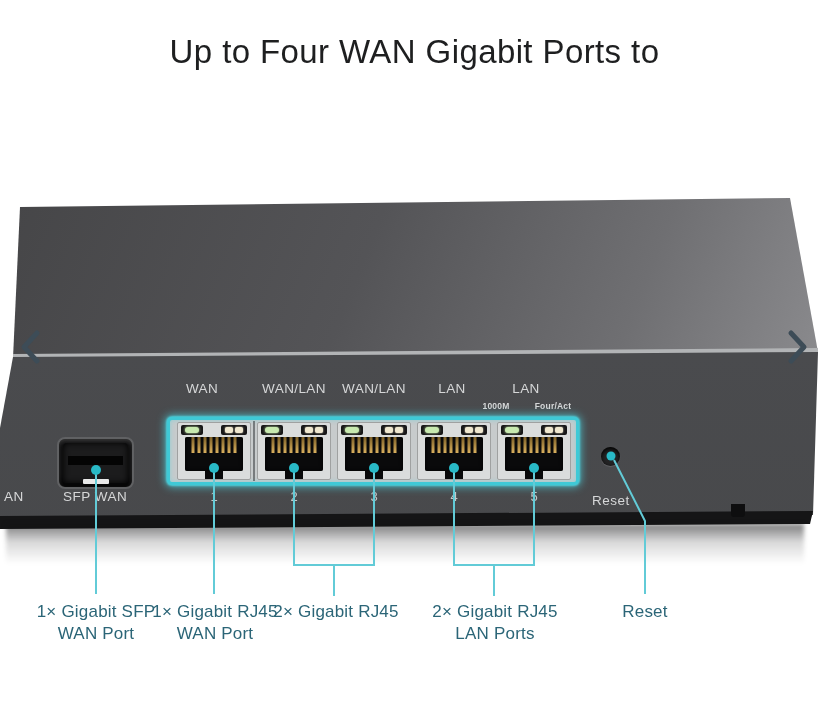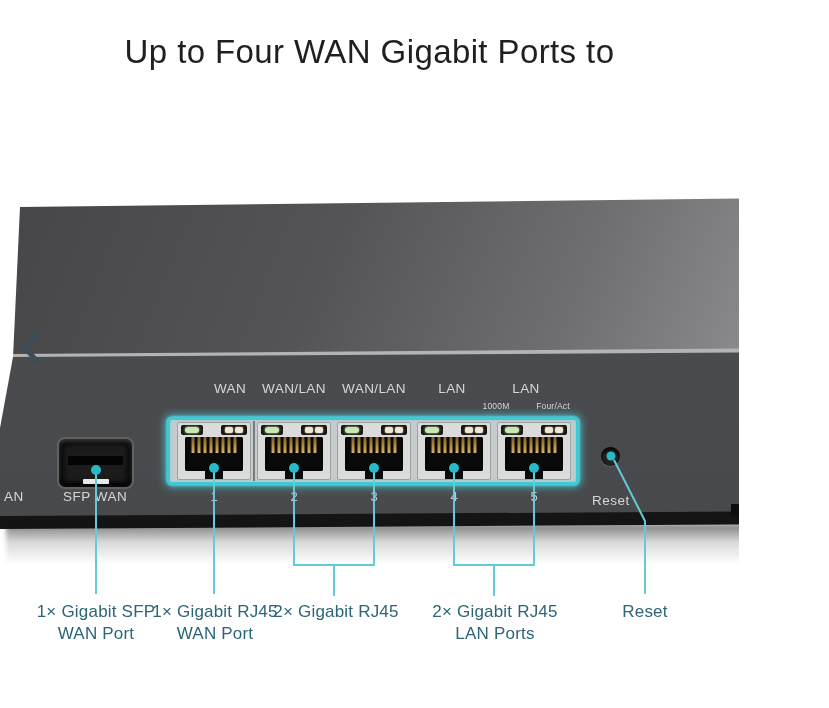--- a/index.html
+++ b/index.html
@@ -1,17 +1,17 @@
 <!DOCTYPE html>
 <html style="--accent-line: #62cbd7; --accent-dot: #29b9c6; --caption-text: #2b6577; --port-glow: #3fc9d6; --title-color: #1e1f20; --device-label-color: #d6d7d8;"><head>
 <meta charset="utf-8">
 <style>
   html,body{margin:0;padding:0;background:#ffffff;}
   #stage{
-    position:relative;width:739px;height:708px;overflow:hidden;background:#fff;
+    position:relative;width:829px;height:708px;overflow:hidden;background:#fff;
     font-family:"Liberation Sans",sans-serif;
   }
   
   .title{
     position:absolute;top:28px;left:0;right:0;text-align:center;
     font-size:33px;line-height:48px;font-weight:400;letter-spacing:.4px;
     color:var(--title-color,#1e1f20);
   }
   
   .layer{position:absolute;inset:0;}
@@ -37,21 +37,21 @@
     filter:blur(2px);
   }
   .notch{position:absolute;left:731px;top:504px;width:14px;height:13px;background:#0e0e0f;border-radius:0 0 3px 3px;}
   
   .plabel{
     position:absolute;top:381px;width:96px;margin-left:-48px;text-align:center;
     color:var(--device-label-color,#d6d7d8);font-size:13.5px;letter-spacing:.4px;
   }
   .led-label{
     position:absolute;top:401px;width:60px;margin-left:-30px;text-align:center;
-    color:var(--device-label-color,#d6d7d8);font-size:8.5px;font-weight:normal;letter-spacing:.2px;
+    color:var(--device-label-color,#d6d7d8);font-size:8.5px;font-weight:bold;letter-spacing:.2px;
   }
   .pnum{
     position:absolute;top:489px;width:30px;margin-left:-15px;text-align:center;
     color:#c7c8c9;font-size:13px;
   }
   .silk{
     position:absolute;top:489px;color:var(--device-label-color,#d6d7d8);
     font-size:13.5px;letter-spacing:.5px;white-space:nowrap;
   }
   
@@ -111,21 +111,21 @@
     <div>Up to Four WAN Gigabit Ports to</div>
   </div>
 
   <div class="layer top-surface"></div>
   <div class="layer bevel"></div>
   <div class="layer front-panel"></div>
   <div class="layer bottom-edge"></div>
   <div class="device-shadow"></div>
   <div class="notch"></div>
 
-  <div class="plabel" style="left:230px">WAN</div>
+  <div class="plabel" style="left:202px">WAN</div>
   <div class="plabel" style="left:294px">WAN/LAN</div>
   <div class="plabel" style="left:374px">WAN/LAN</div>
   <div class="plabel" style="left:452px">LAN</div>
   <div class="plabel" style="left:526px">LAN</div>
   <div class="led-label" style="left:496px">1000M</div>
   <div class="led-label" style="left:553px">Four/Act</div>
 
   <div class="sfp">
     <div class="sfp-inner"></div>
     <div class="sfp-slot"></div>

